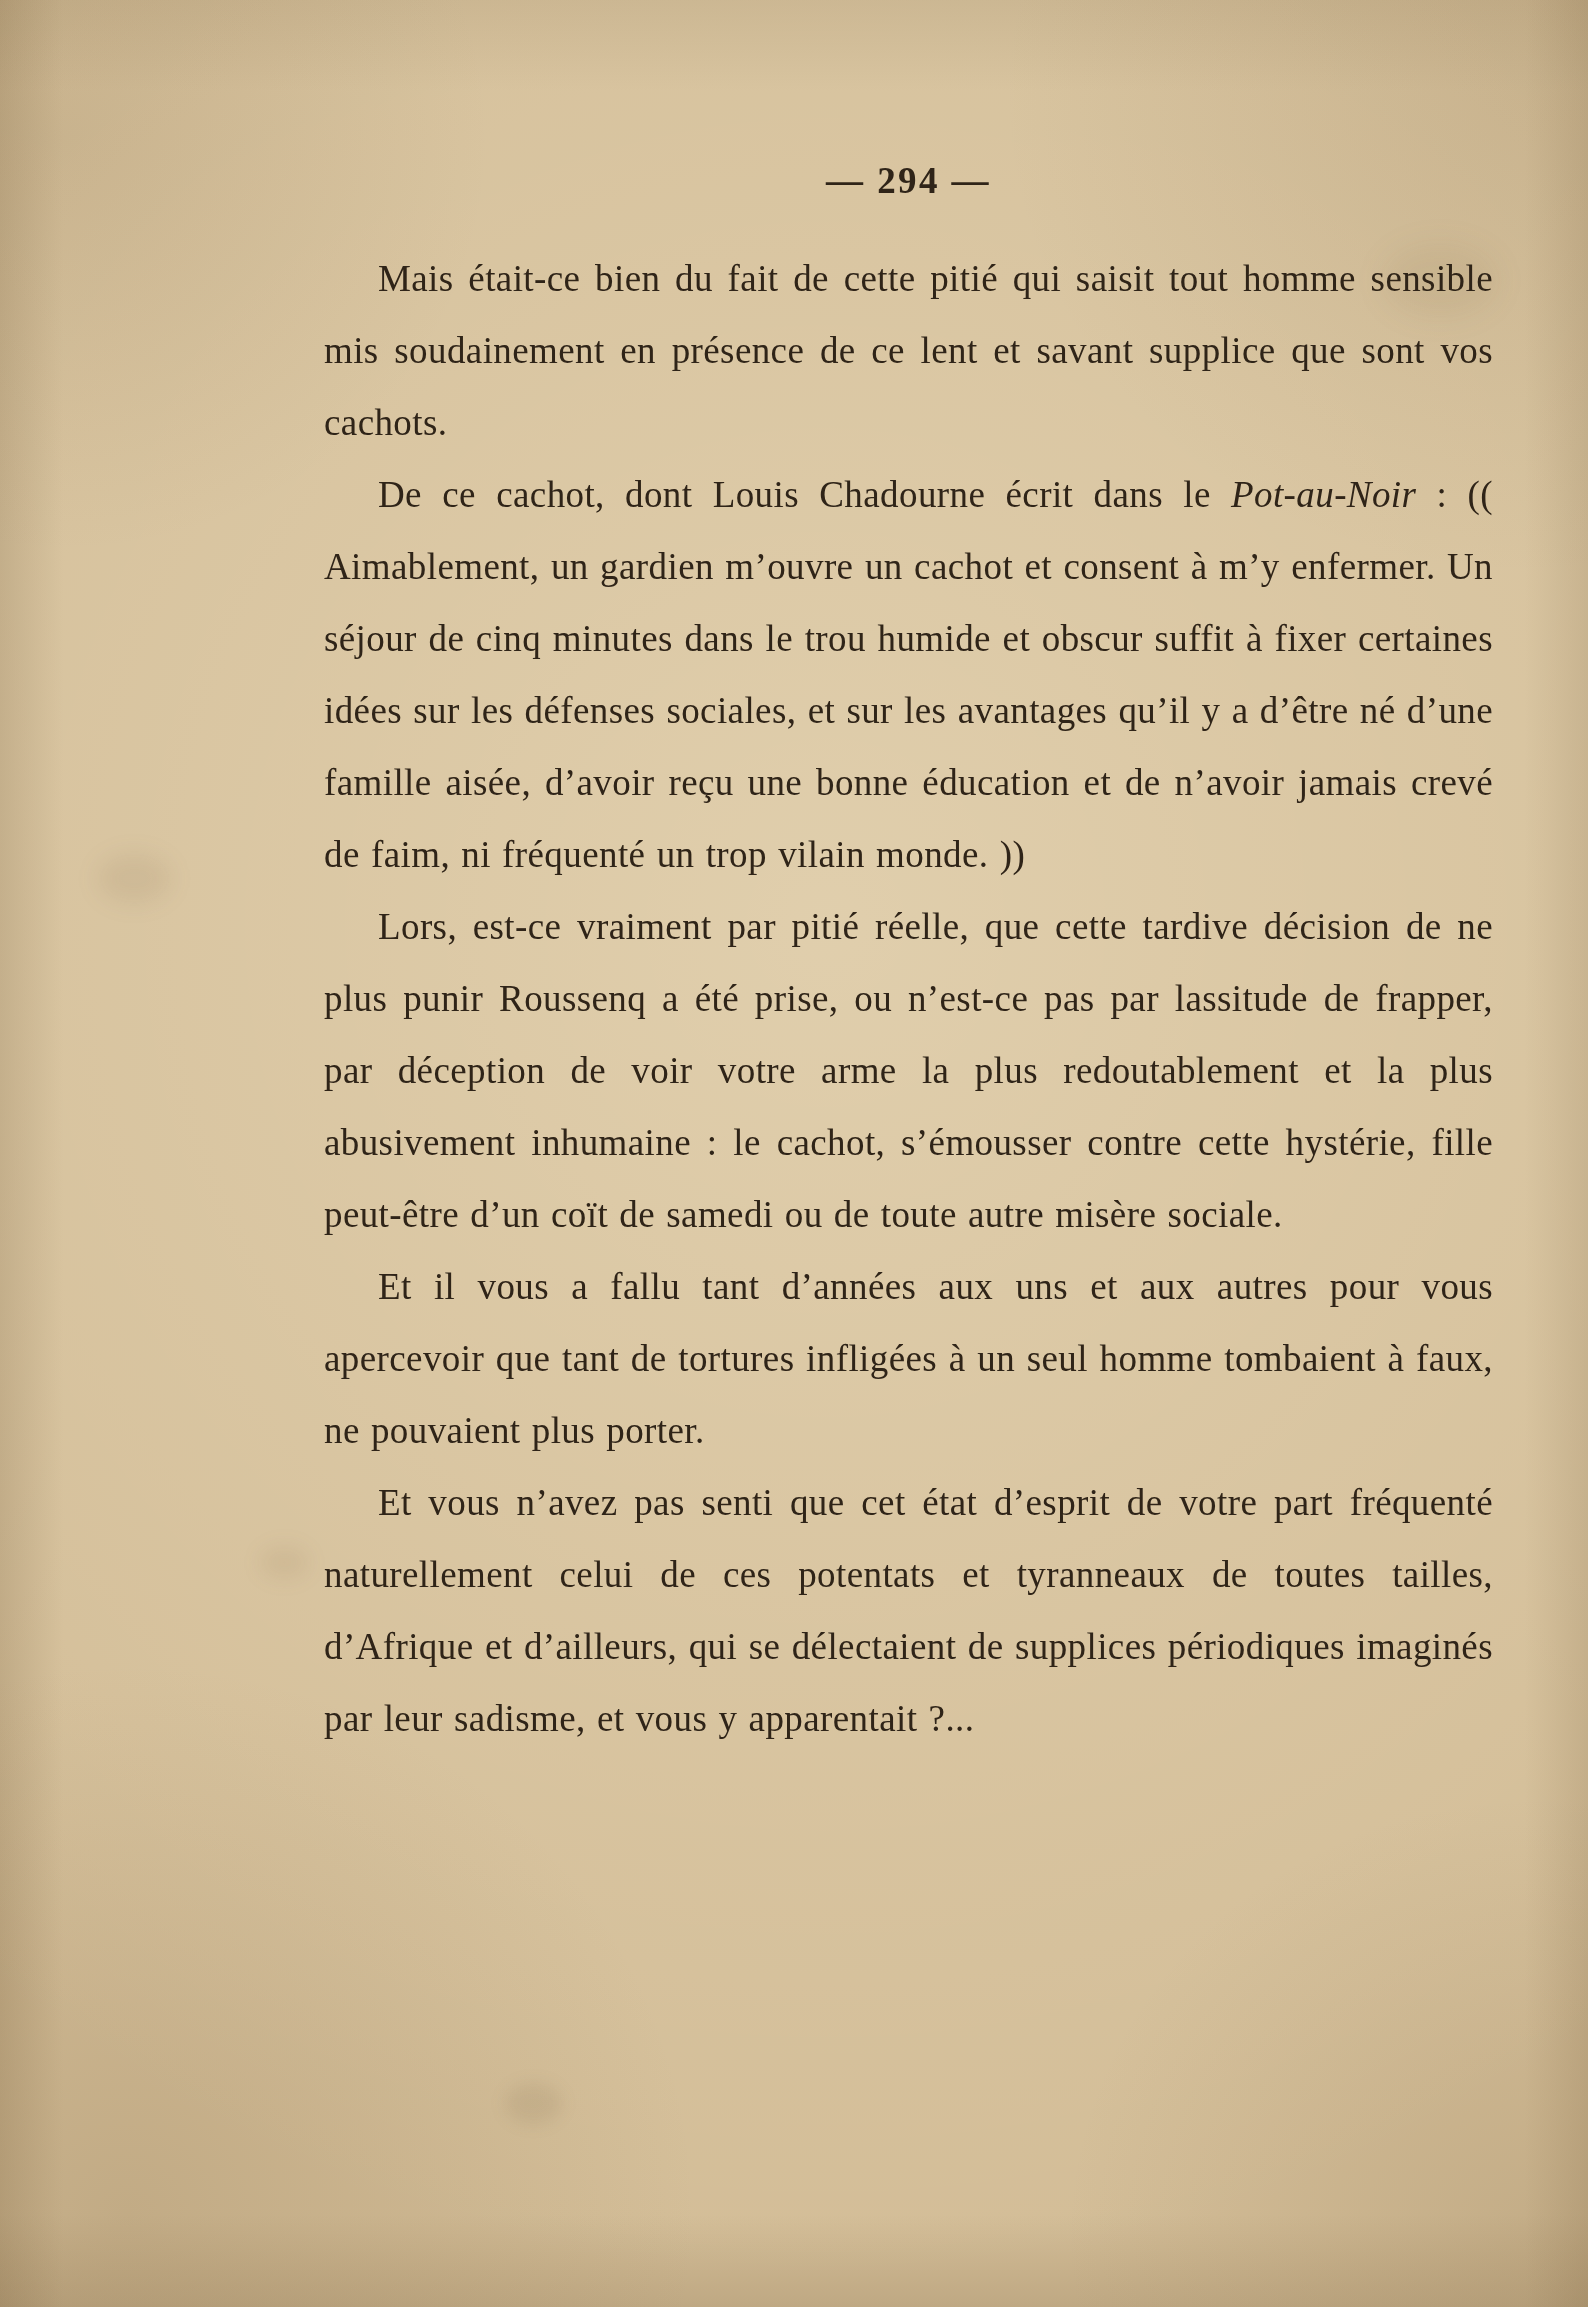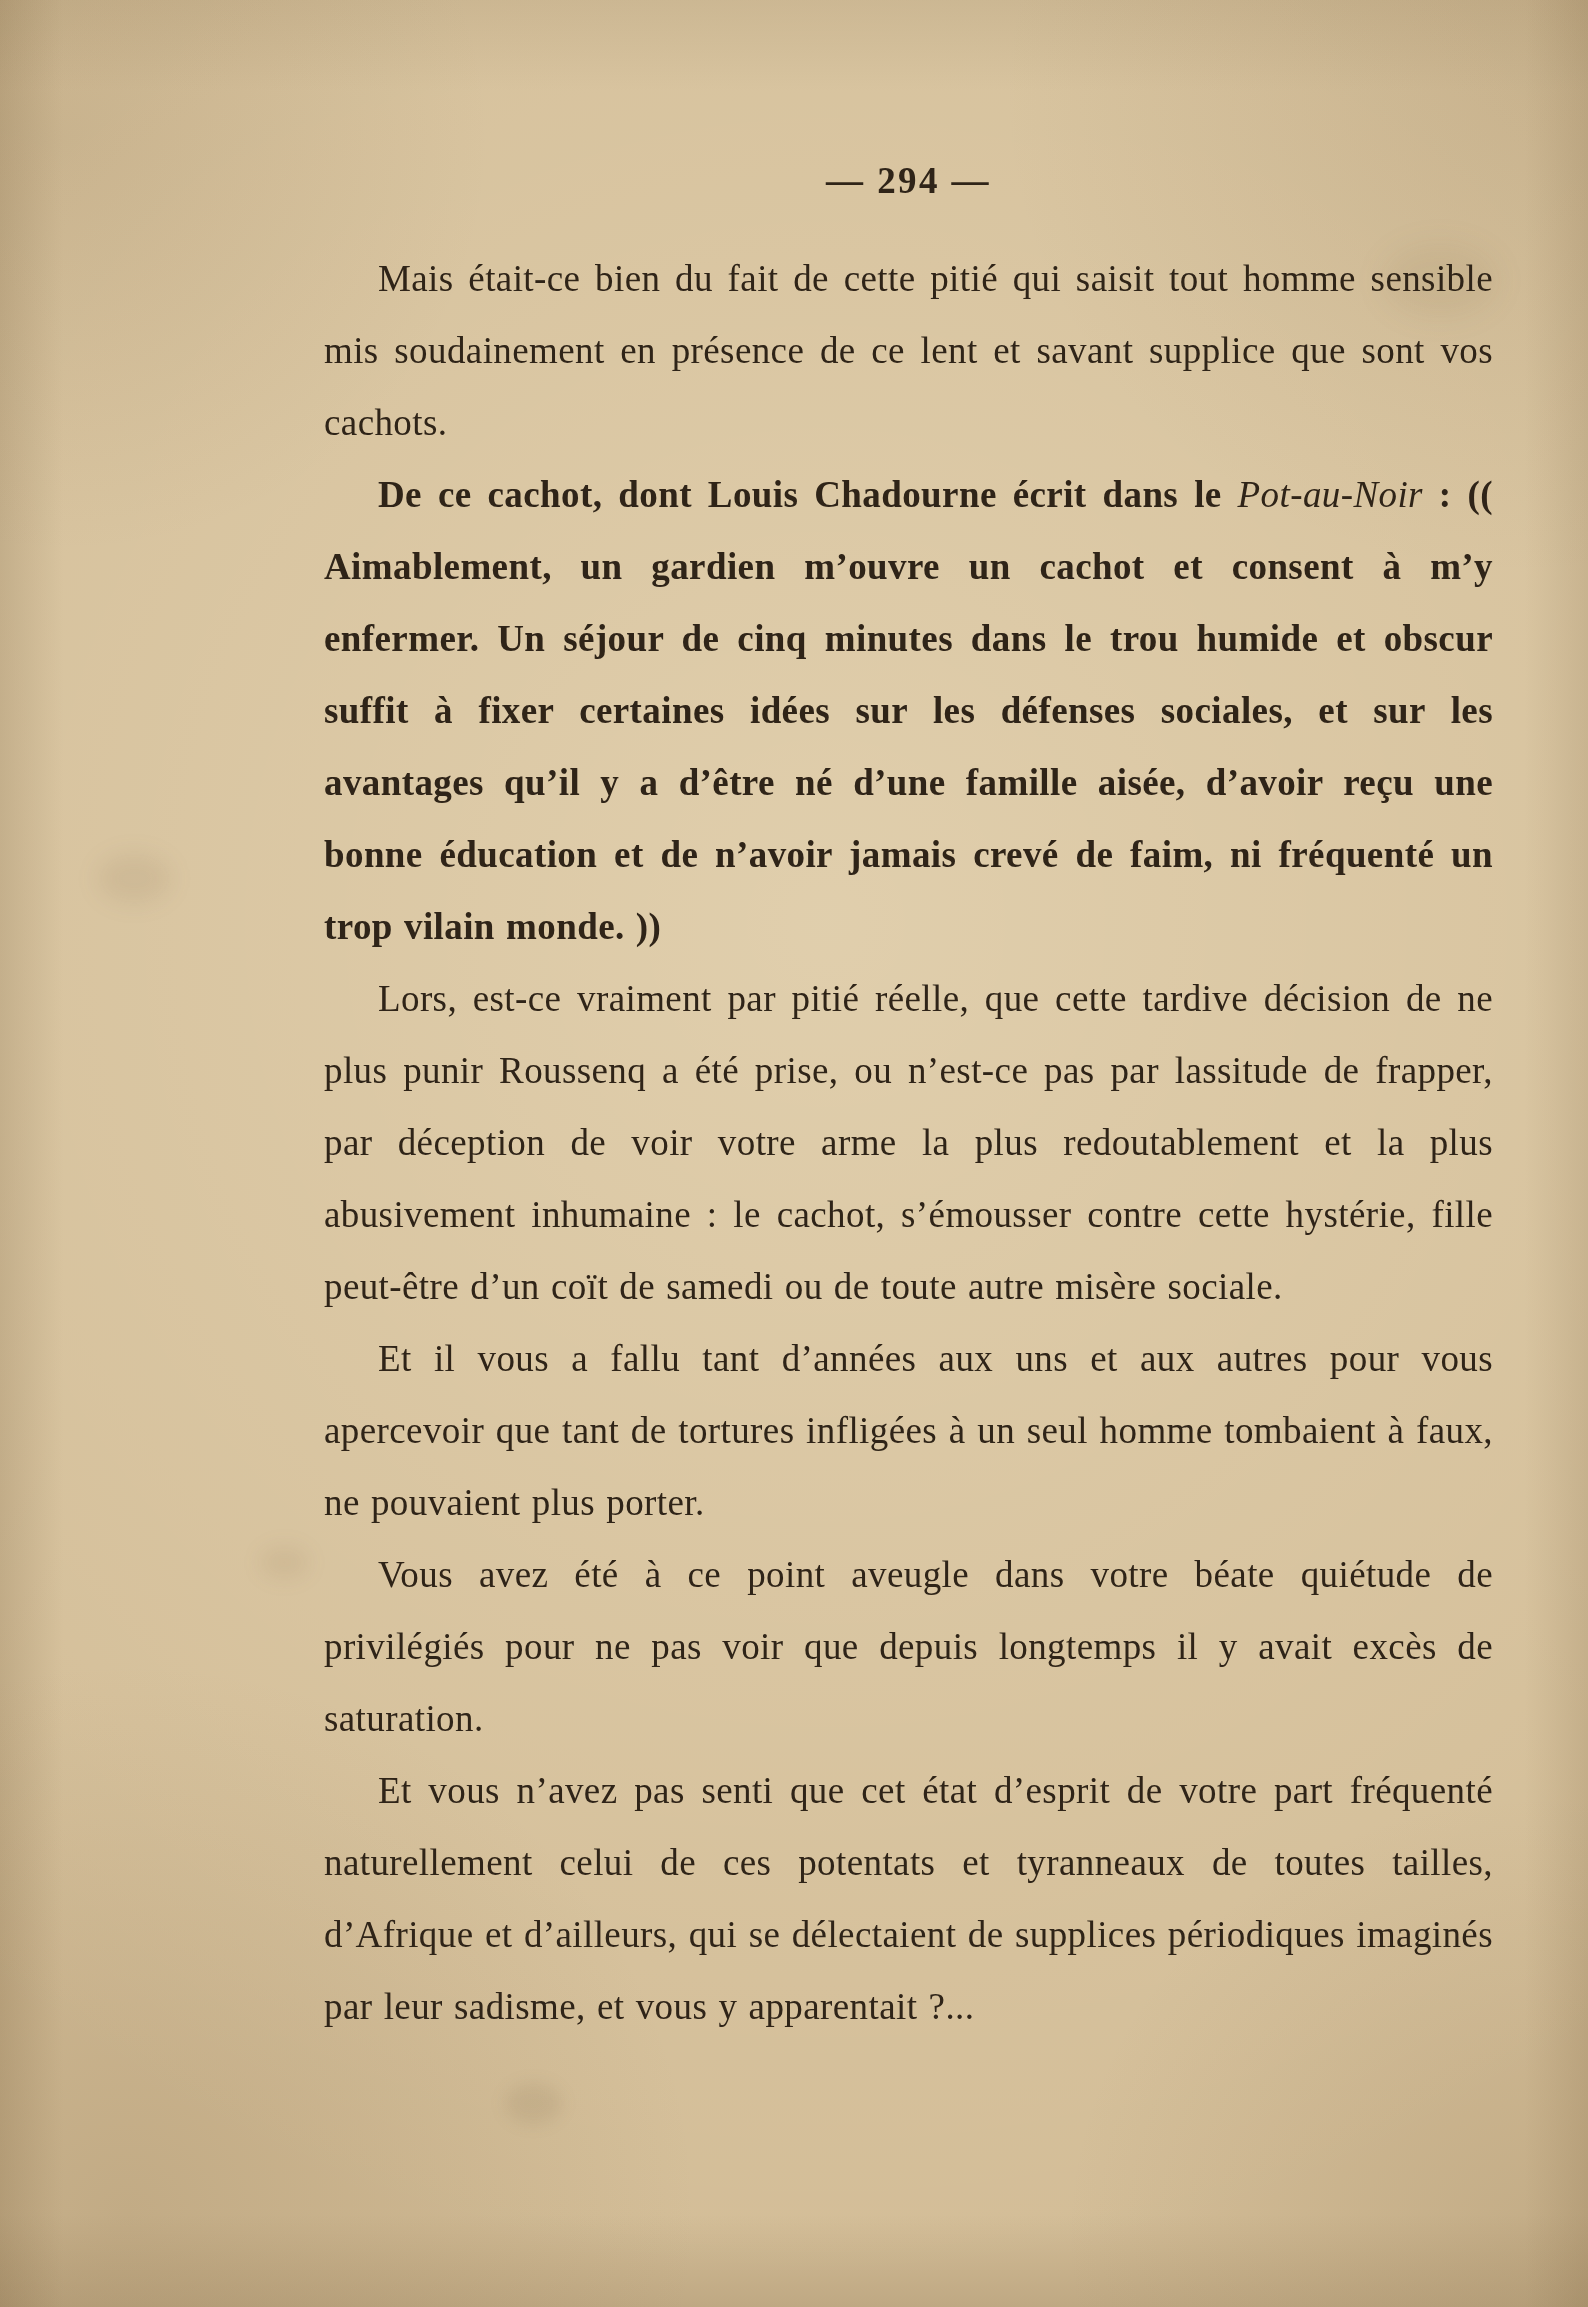--- a/index.html
+++ b/index.html
@@ -63,21 +63,21 @@
   .para {
     margin: 0;
     font-size: 37px;
     line-height: 72px;
     text-align: justify;
     text-indent: 54px;
     word-spacing: 1.6px;
     letter-spacing: 0.4px;
   }
 
-  .para .seg { font-style: normal; font-weight: bold; }
+  .para .seg { font-style: normal; }
   .para em   { }
 </style>
 </head>
 <body>
 
 <div class="scan-page">
 
   <div class="stain s1"></div>
   <div class="stain s2"></div>
   <div class="stain s3"></div>
@@ -89,20 +89,19 @@
 
     <p class="para">Mais était-ce bien du fait de cette pitié qui saisit tout homme sensible mis soudainement en présence de ce lent et savant supplice que sont vos cachots.</p>
 
     <p class="para"><span class="seg">De ce cachot, dont Louis Chadourne écrit dans le </span><em>Pot-au-Noir</em><span class="seg"> : (( Aimablement, un gardien m’ouvre un cachot et consent à m’y enfermer. Un séjour de cinq minutes dans le trou humide et obscur suffit à fixer certaines idées sur les défenses sociales, et sur les avantages qu’il y a d’être né d’une famille aisée, d’avoir reçu une bonne éducation et de n’avoir jamais crevé de faim, ni fréquenté un trop vilain monde. ))</span></p>
 
     <p class="para">Lors, est-ce vraiment par pitié réelle, que cette tardive décision de ne plus punir Roussenq a été prise, ou n’est-ce pas par lassitude de frapper, par déception de voir votre arme la plus redoutablement et la plus abusivement inhumaine : le cachot, s’émousser contre cette hystérie, fille peut-être d’un coït de samedi ou de toute autre misère sociale.</p>
 
 
     <p class="para">Et il vous a fallu tant d’années aux uns et aux autres pour vous apercevoir que tant de tortures infligées à un seul homme tombaient à faux, ne pouvaient plus porter.</p>
 
-    <p class="para">Vous avez été à ce point aveugle dans votre béate quiétude de privilégiés pour ne pas voir que depuis longtemps il y avait excès de saturation.</p>
 
     <p class="para">Et vous n’avez pas senti que cet état d’esprit de votre part fréquenté naturellement celui de ces potentats et tyranneaux de toutes tailles, d’Afrique et d’ailleurs, qui se délectaient de supplices périodiques imaginés par leur sadisme, et vous y apparentait ?...</p>
 
 
   </div>
 </div>
 
 
 </body></html>

